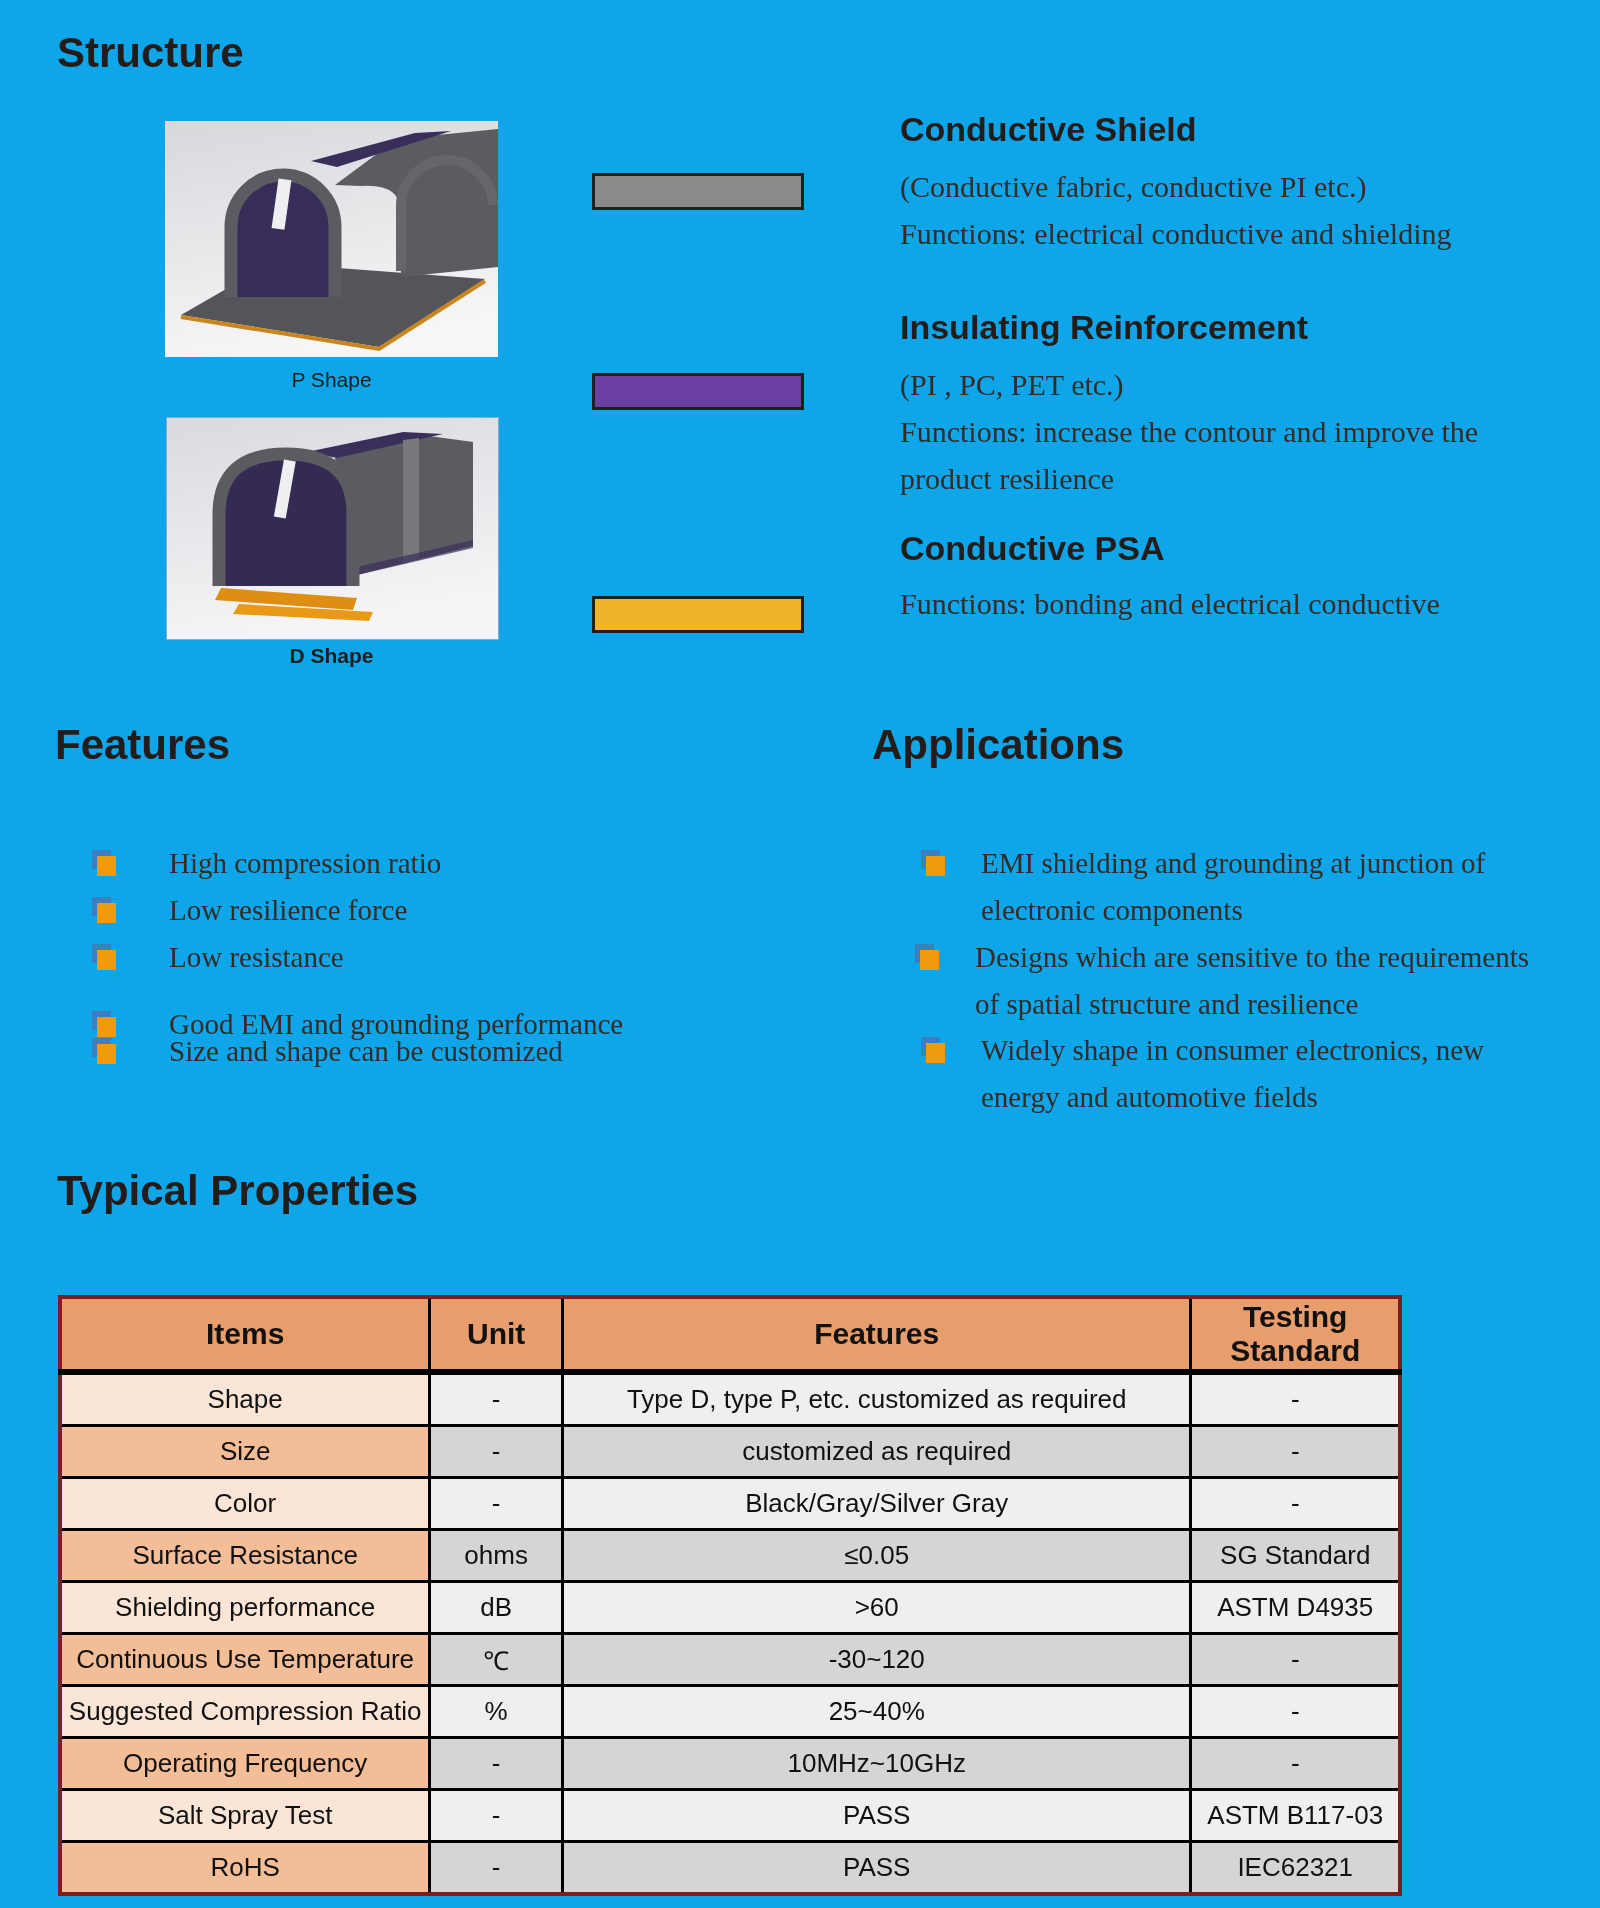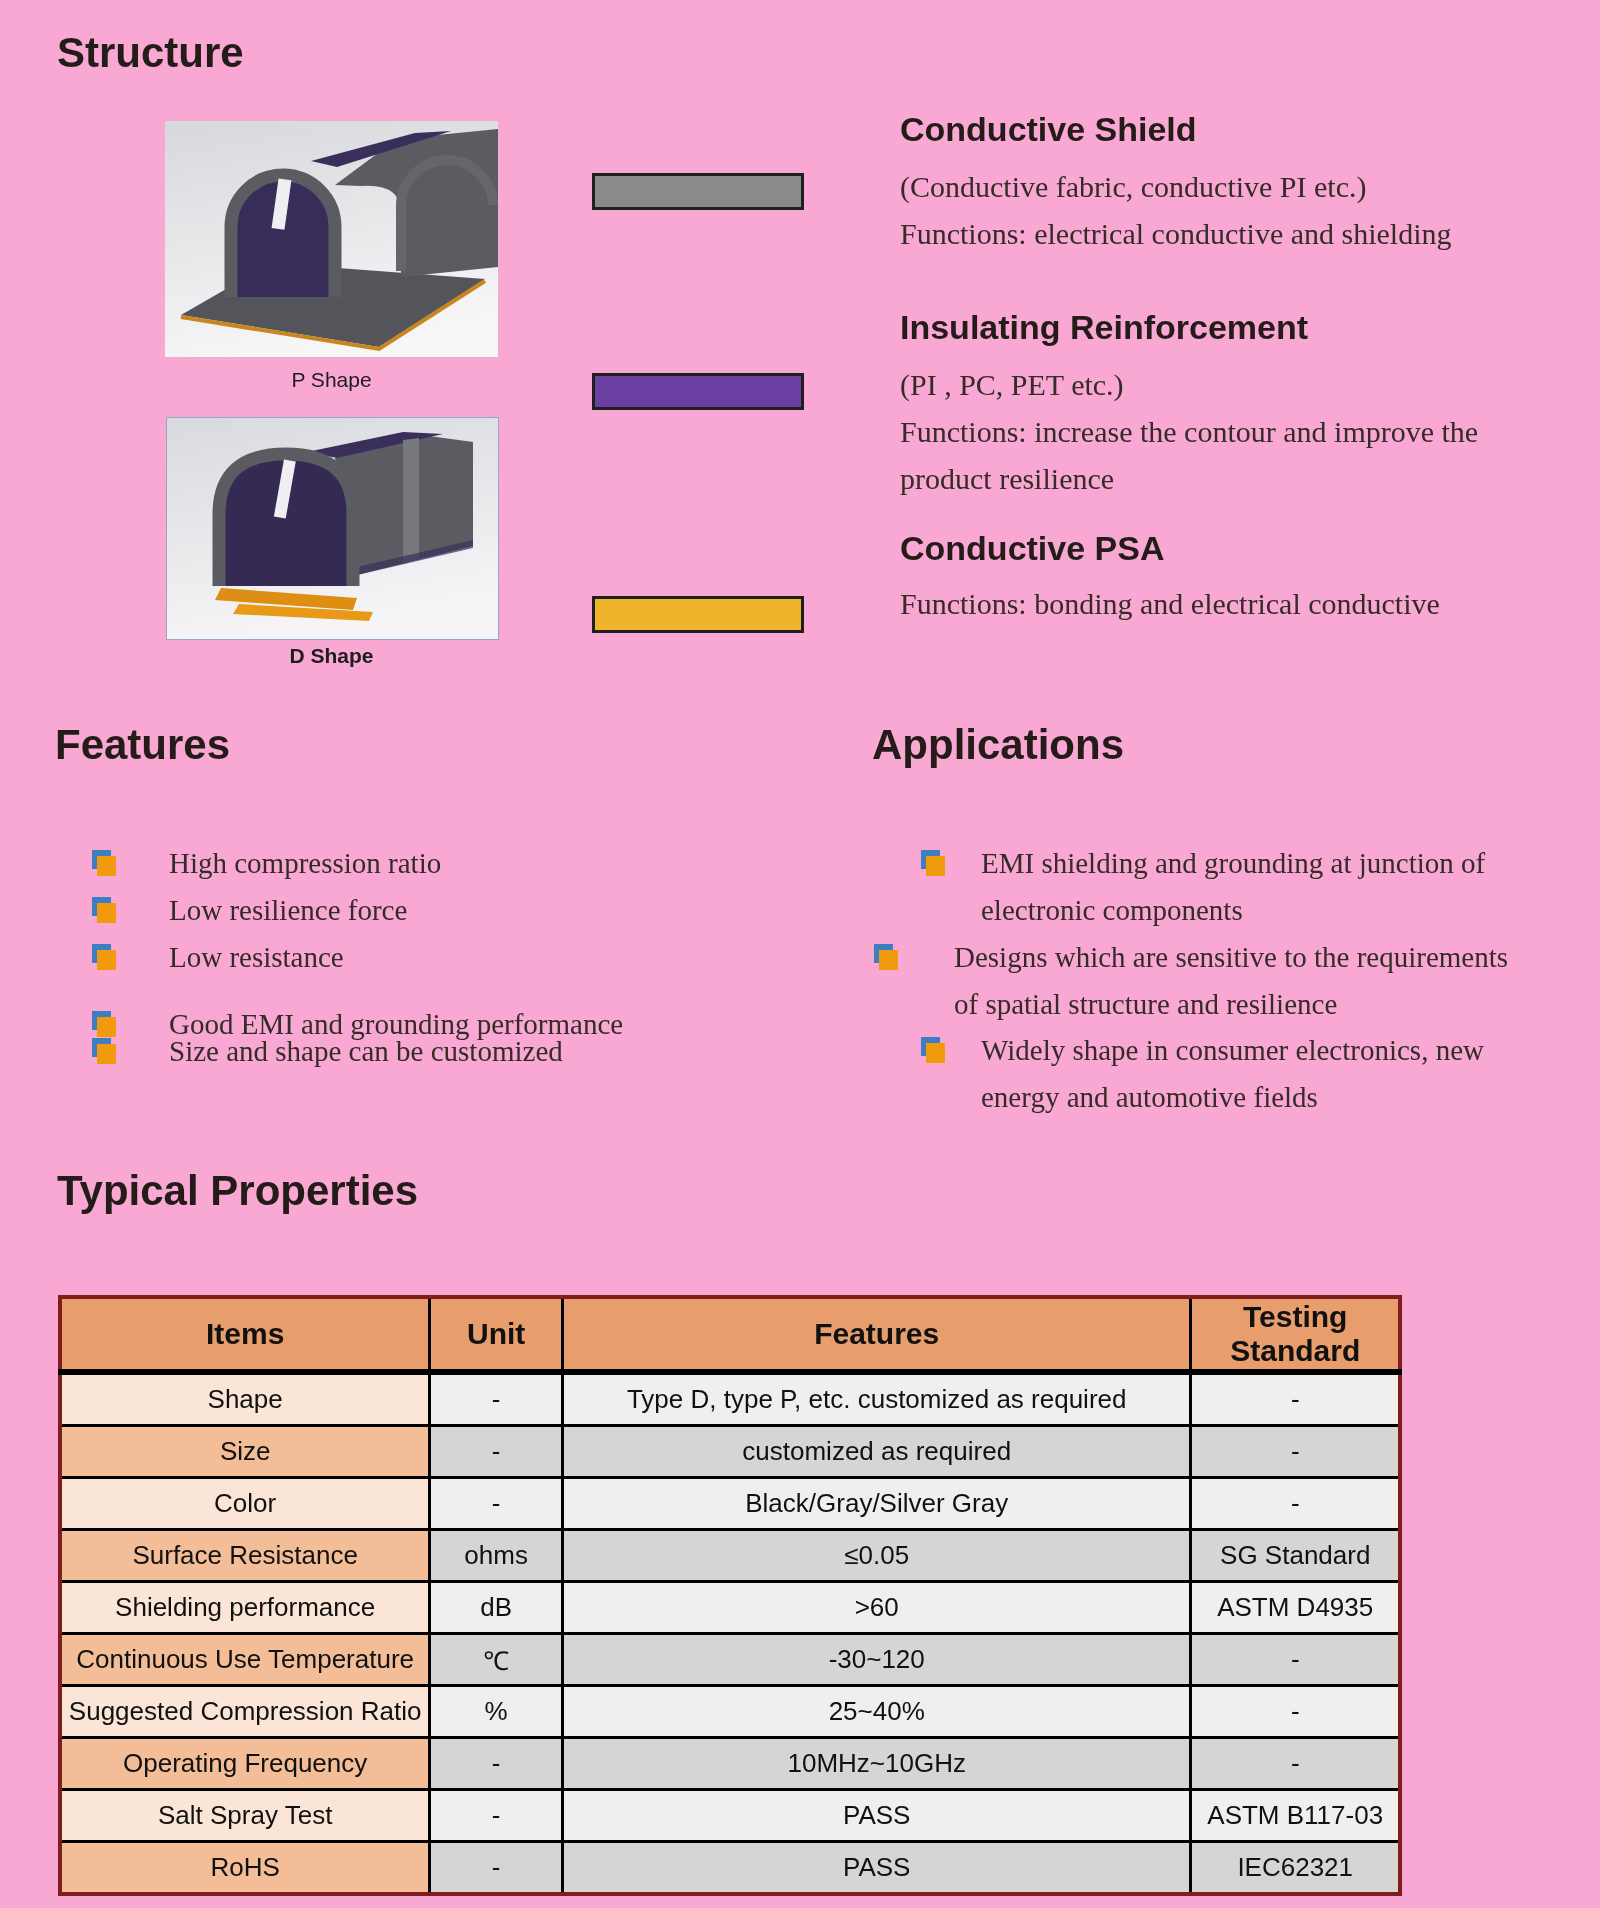--- a/index.html
+++ b/index.html
@@ -1,16 +1,16 @@
 <!DOCTYPE html>
 <html><head>
 <meta charset="utf-8">
 <style>
   html,body{margin:0;padding:0;background:#ffffff;}
-  #page{position:relative;width:1600px;height:1908px;background:#f9a8d4;overflow:hidden;
+  #page{position:relative;width:1600px;height:1908px;background:#0ea5e9;overflow:hidden;
         font-family:"Liberation Sans",sans-serif;}
 
   .section-title{position:absolute;font-size:42px;font-weight:bold;color:#241c18;
                  line-height:1.2;letter-spacing:0px;}
   .sub-title{position:absolute;font-size:34px;font-weight:bold;color:#241c18;line-height:1.2;}
   .serif-line{position:absolute;left:900px;width:680px;font-family:"Liberation Serif",serif;
               font-size:30px;line-height:47px;color:#352b27;}
 
   .shape-img{position:absolute;overflow:hidden;}
   .shape-label{position:absolute;text-align:center;font-size:21px;color:#1d1d1d;line-height:1.1;}
@@ -147,21 +147,21 @@
     <span class="li-text">Size and shape can be customized</span>
   </div>
 
   <div class="li-row app-row" style="left:921px;top:840px;">
     <span class="bullet">
         <span class="b-blue"></span>
         <span class="b-orange"></span>
       </span>
     <span class="li-text"><span>EMI shielding and grounding at junction of</span><br><span>electronic components</span></span>
   </div>
-  <div class="li-row app-row" style="left:874px;top:934px;gap:20px;">
+  <div class="li-row app-row" style="left:915px;top:934px;">
     <span class="bullet">
         <span class="b-blue"></span>
         <span class="b-orange"></span>
       </span>
     <span class="li-text"><span>Designs which are sensitive to the requirements</span><br><span>of spatial structure and resilience</span></span>
   </div>
   <div class="li-row app-row" style="left:921px;top:1027px;">
     <span class="bullet">
         <span class="b-blue"></span>
         <span class="b-orange"></span>

